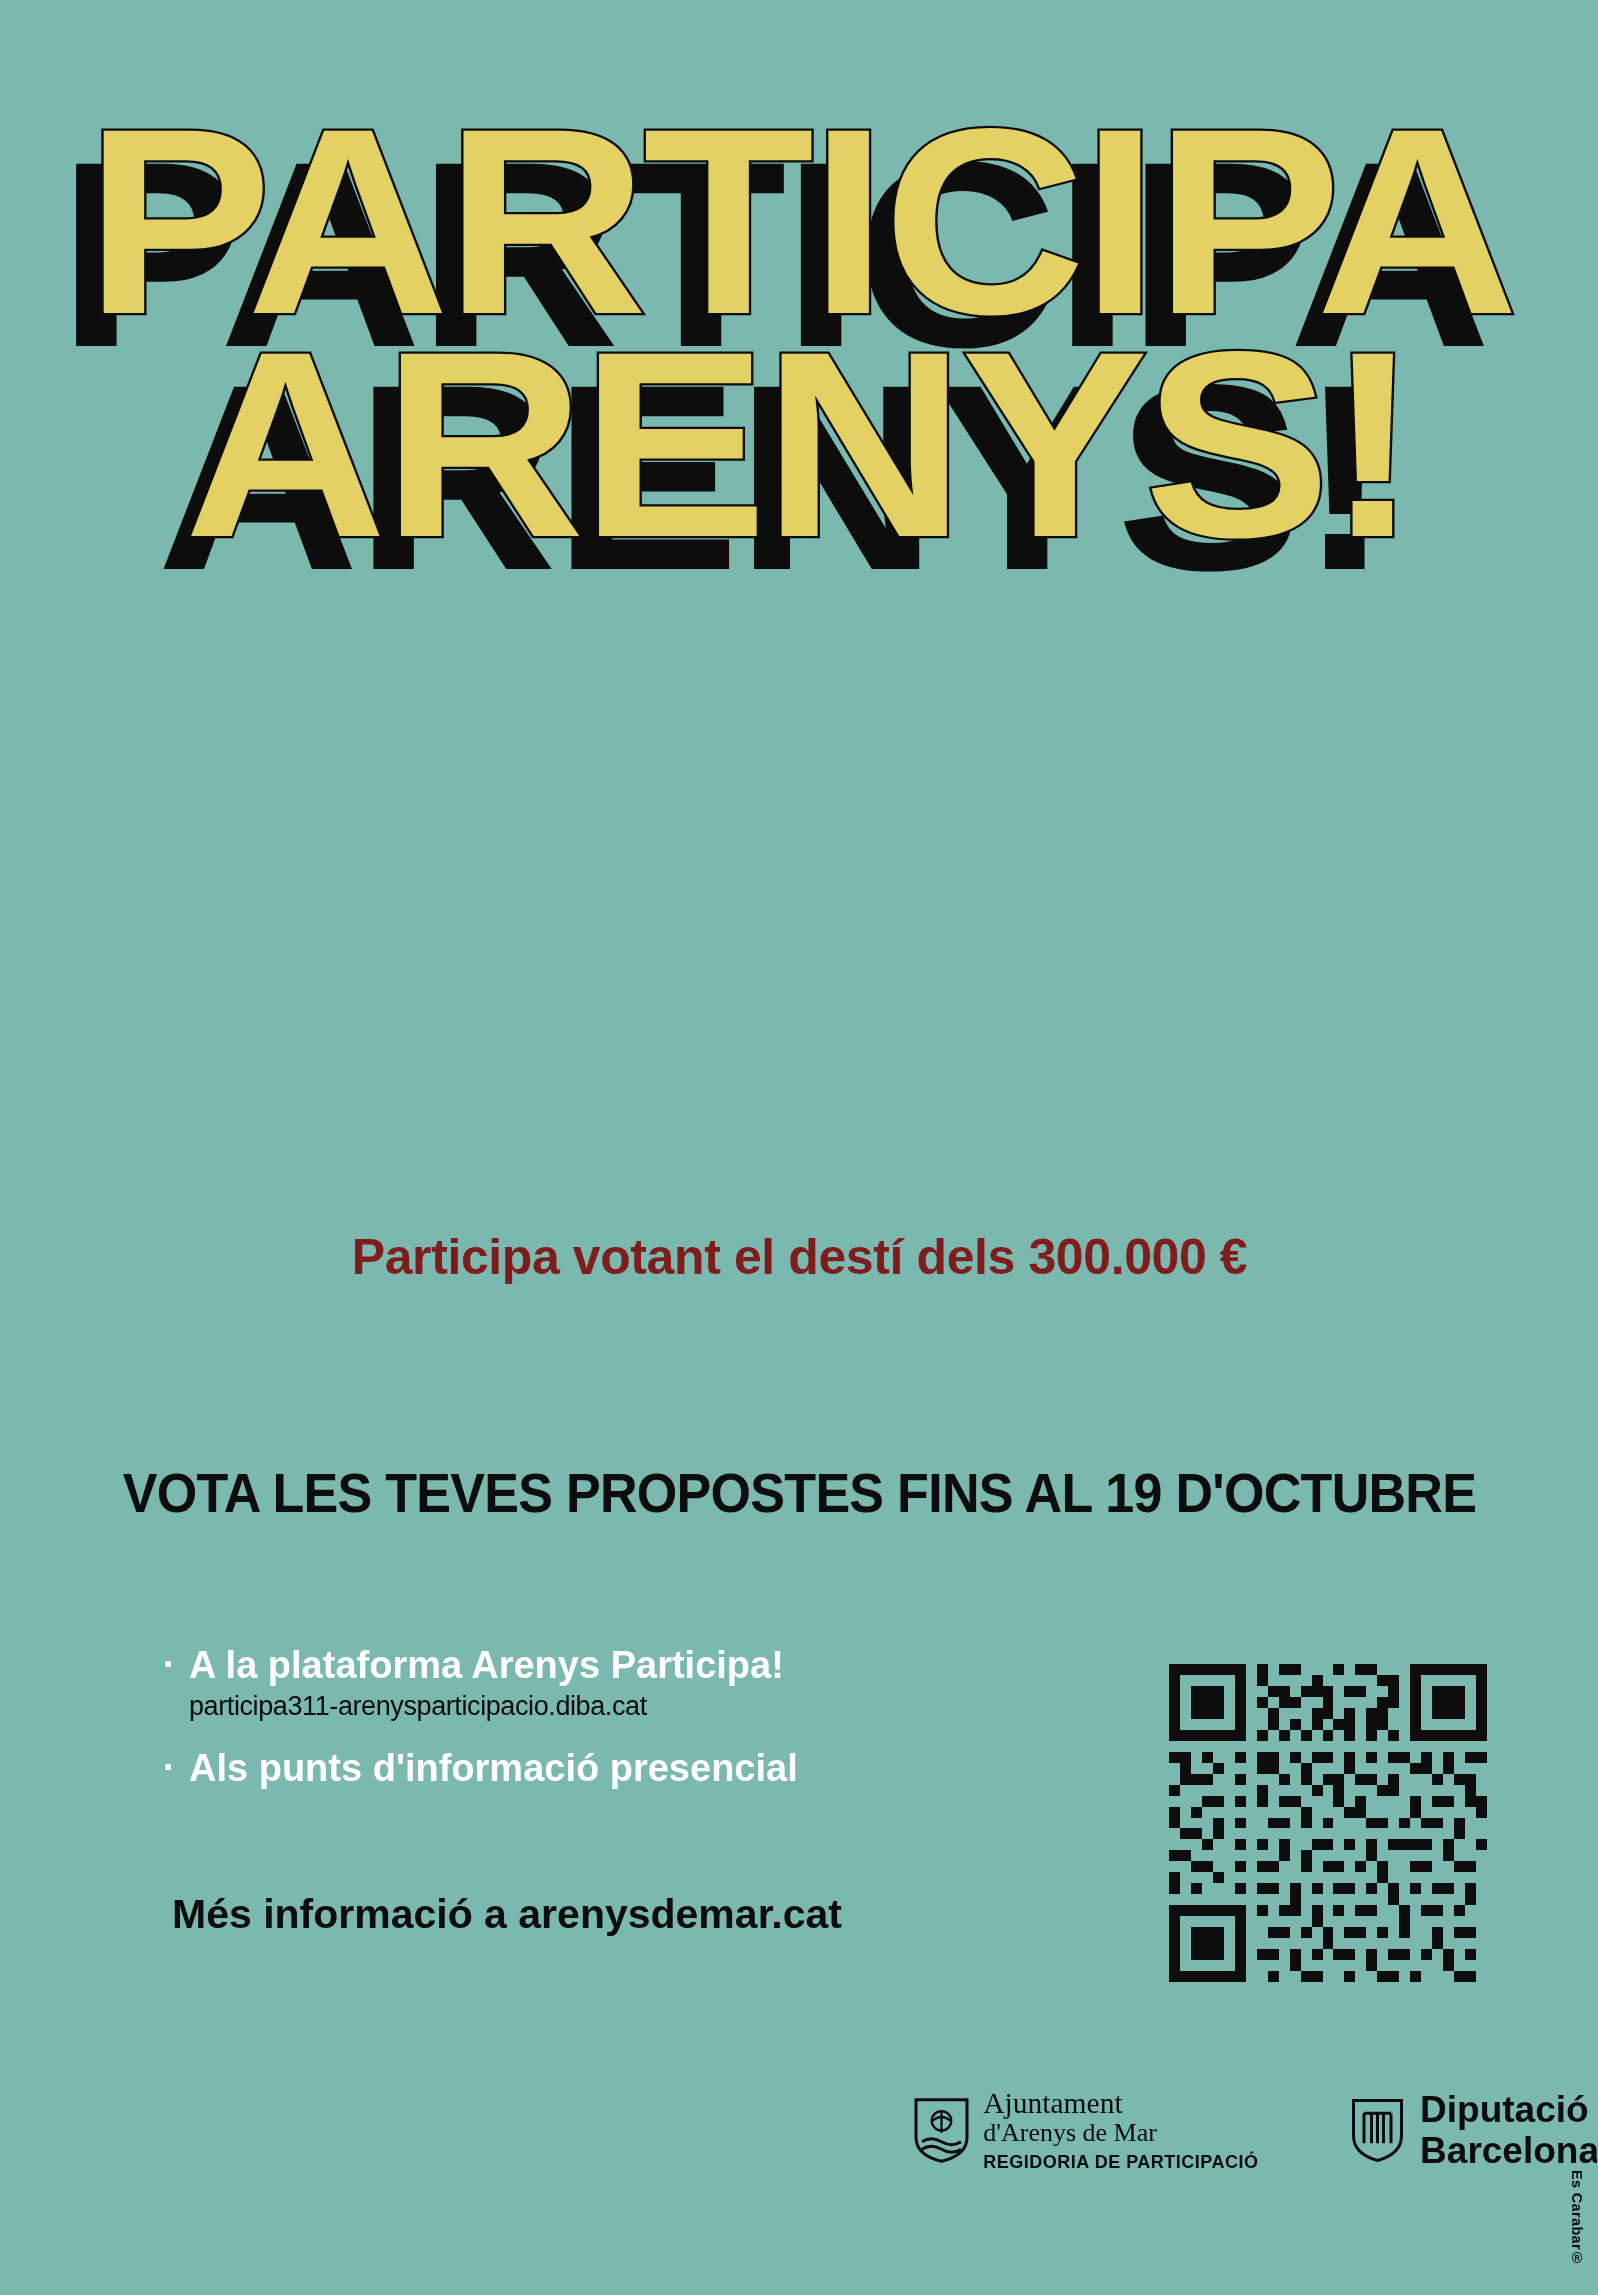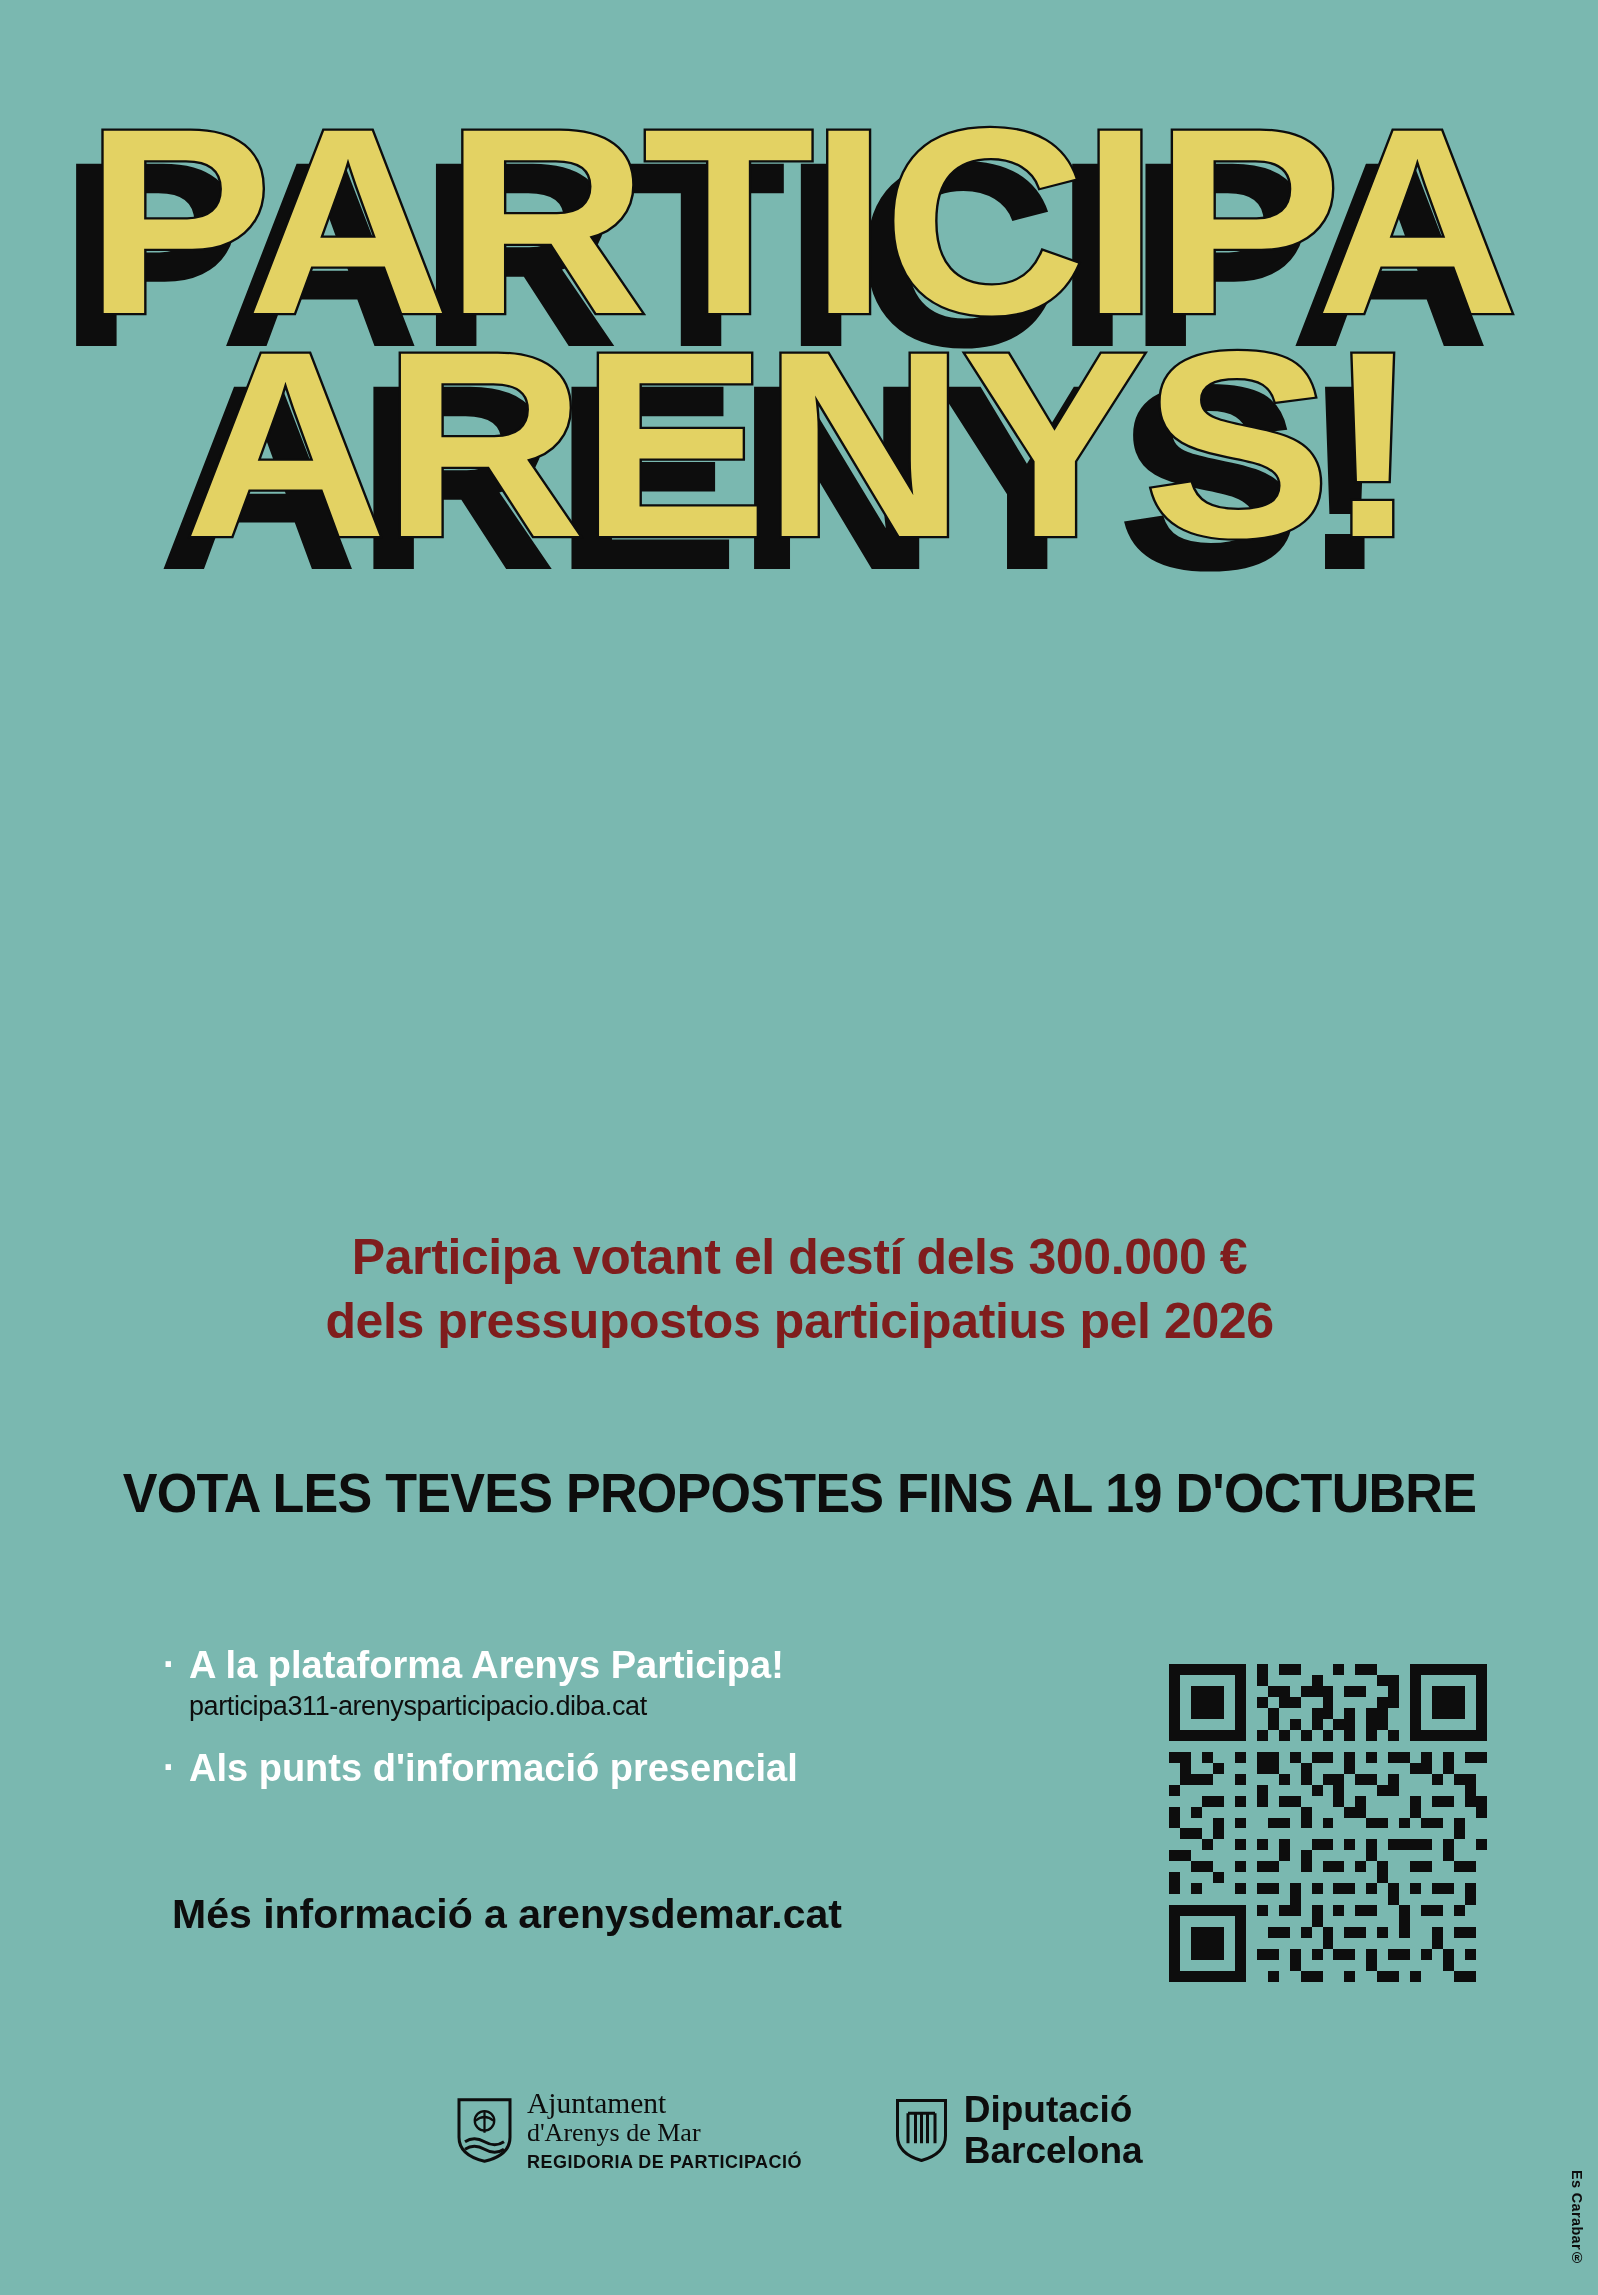--- a/index.html
+++ b/index.html
@@ -150,21 +150,21 @@
   }
   .qr-wrap svg { display: block; }
 
   
   .footer {
     position: absolute;
     left: 0;
     top: 2088px;
     width: 1599px;
     display: flex;
-    justify-content: center;
+    justify-content: flex-end;
     align-items: center;
     gap: 91px;
   }
   .logo {
     display: flex;
     align-items: center;
     gap: 13.6px;
     color: #0d0d0d;
   }
   .crest {
@@ -219,21 +219,20 @@
       <span class="face">PARTICIPA</span>
     </div>
     <div class="bigline line2">
       <span class="shadow">ARENYS!</span>
       <span class="face">ARENYS!</span>
     </div>
   </div>
 
   <div class="subtitle">
     <div>Participa votant el destí dels 300.000 €</div>
-    <div>dels pressupostos participatius pel 2026</div>
   </div>
 
   <div class="deadline">VOTA LES TEVES PROPOSTES FINS AL 19 D'OCTUBRE</div>
 
   <div class="bullets">
     <div class="bullet-row">
       <span class="bullet-dot">·</span>
       <span class="bullet-text">A la plataforma Arenys Participa!</span>
     </div>
     <div class="bullet-sub">participa311-arenysparticipacio.diba.cat</div>

